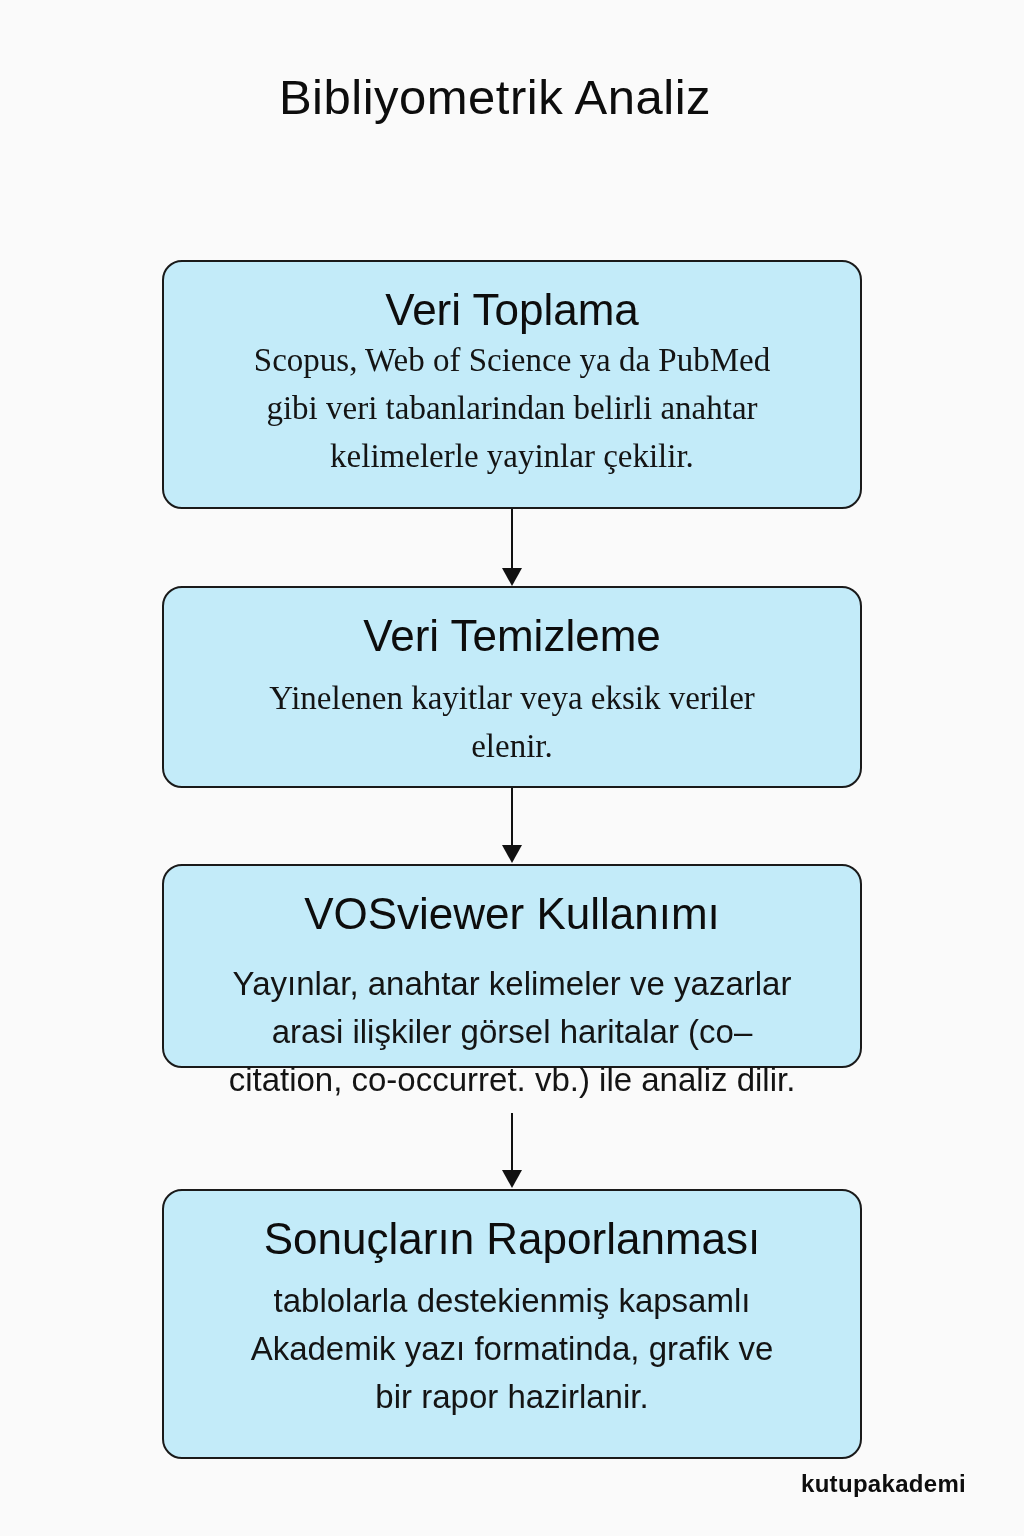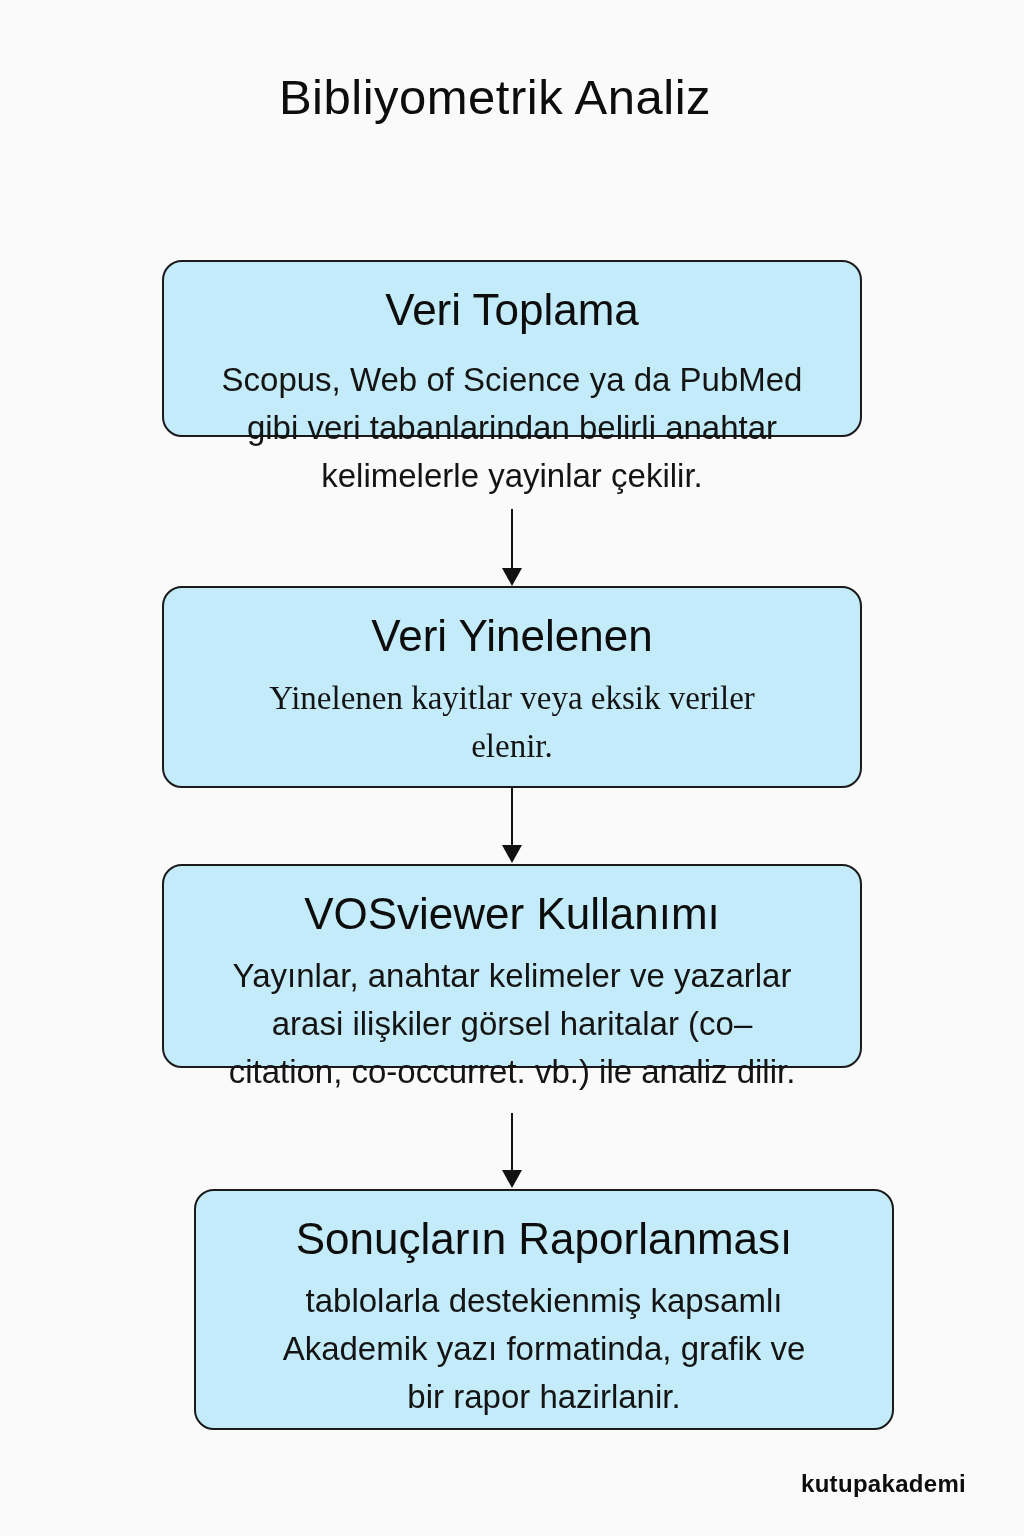--- a/index.html
+++ b/index.html
@@ -74,56 +74,56 @@
       letter-spacing: 0.3px;
     }
   </style>
 </head>
 <body>
 
 <div class="title">
   <div>Bibliyometrik Analiz</div>
 </div>
 
-<div class="step" style="top:260px; height:177px; padding-top:22px;">
+<div class="step" style="top:260px; height:249px; padding-top:22px;">
   <div class="step-title">Veri Toplama</div>
-  <div class="step-desc" style="margin-top:20px;">
+  <div class="step-desc" style="margin-top:0;font-family:Liberation Serif, serif;">
     <div>Scopus, Web of Science ya da PubMed</div>
     <div>gibi veri tabanlarindan belirli anahtar</div>
     <div>kelimelerle yayinlar  çekilir.</div>
   </div>
 </div>
 
 <div class="connector" style="top:509px; height:60px;"></div>
 <div class="arrowhead" style="top:568px;"></div>
 
 <div class="step" style="top:586px; height:202px; padding-top:22px;">
-  <div class="step-title">Veri Yinelenen</div>
+  <div class="step-title">Veri Temizleme</div>
   <div class="step-desc" style="margin-top:12px;font-family:Liberation Serif, serif;">
     <div>Yinelenen kayitlar veya eksik veriler</div>
     <div>elenir.</div>
   </div>
 </div>
 
 <div class="connector" style="top:788px; height:58px;"></div>
 <div class="arrowhead" style="top:845px;"></div>
 
 <div class="step" style="top:864px; height:204px; padding-top:22px;">
   <div class="step-title">VOSviewer Kullanımı</div>
-  <div class="step-desc" style="margin-top:12px;">
+  <div class="step-desc" style="margin-top:20px;">
     <div>Yayınlar,  anahtar kelimeler ve yazarlar</div>
     <div>arasi ilişkiler görsel haritalar (co–</div>
     <div>citation, co-occurret. vb.) ile analiz dilir.</div>
   </div>
 </div>
 
 <div class="connector" style="top:1113px; height:58px;"></div>
 <div class="arrowhead" style="top:1170px;"></div>
 
-<div class="step" style="top:1189px; height:241px; padding-top:22px;margin-left:32px;">
+<div class="step" style="top:1189px; height:270px; padding-top:22px;">
   <div class="step-title">Sonuçların Raporlanması</div>
   <div class="step-desc" style="margin-top:12px;">
     <div>tablolarla destekienmiş kapsamlı</div>
     <div>Akademik yazı formatinda, grafik ve</div>
     <div>bir rapor hazirlanir.</div>
   </div>
 </div>
 
 <div class="brand">kutupakademi</div>
 

